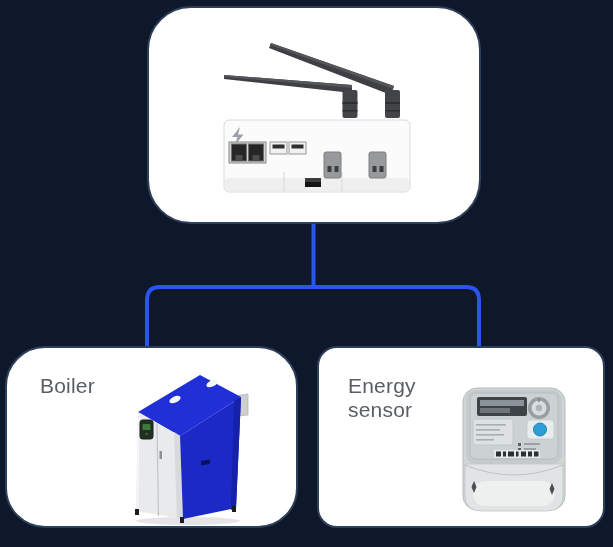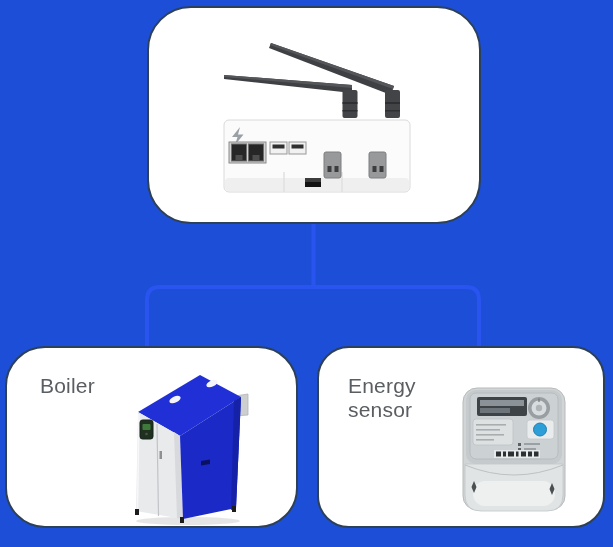--- a/index.html
+++ b/index.html
@@ -1,27 +1,27 @@
 <!DOCTYPE html>
 <html><head>
 <meta charset="utf-8">
 <style>
   html,body{margin:0;padding:0;background:#4d6771;}
   .canvas{
     position:relative;width:613px;height:547px;overflow:hidden;
-    background:#1d4ed8;
+    background:#0f172a;
     font-family:"Liberation Sans", sans-serif;
   }
   .card{
     position:absolute;background:#ffffff;
     border:2px solid #2c4059;box-sizing:border-box;
   }
   .card-gateway{left:147px;top:6px;width:334px;height:218px;border-radius:44px;}
   .card-boiler{left:5px;top:346px;width:293px;height:182px;border-radius:40px;}
-  .card-energy{left:317px;top:346px;width:288px;height:182px;border-radius:32px;}
+  .card-energy{left:317px;top:346px;width:288px;height:182px;border-radius:20px;}
   .card-label{
     position:absolute;color:#595e63;font-size:21px;line-height:1.12;
     font-weight:500;letter-spacing:0.2px;max-width:105px;
   }
   .label-boiler{left:33px;top:26px;}
   .label-energy{left:29px;top:26px;}
   .connectors{position:absolute;left:0;top:0;pointer-events:none;}
   .device{position:absolute;}
   .dev-router{left:63px;top:24px;}
   .dev-boiler{left:123px;top:20px;}

